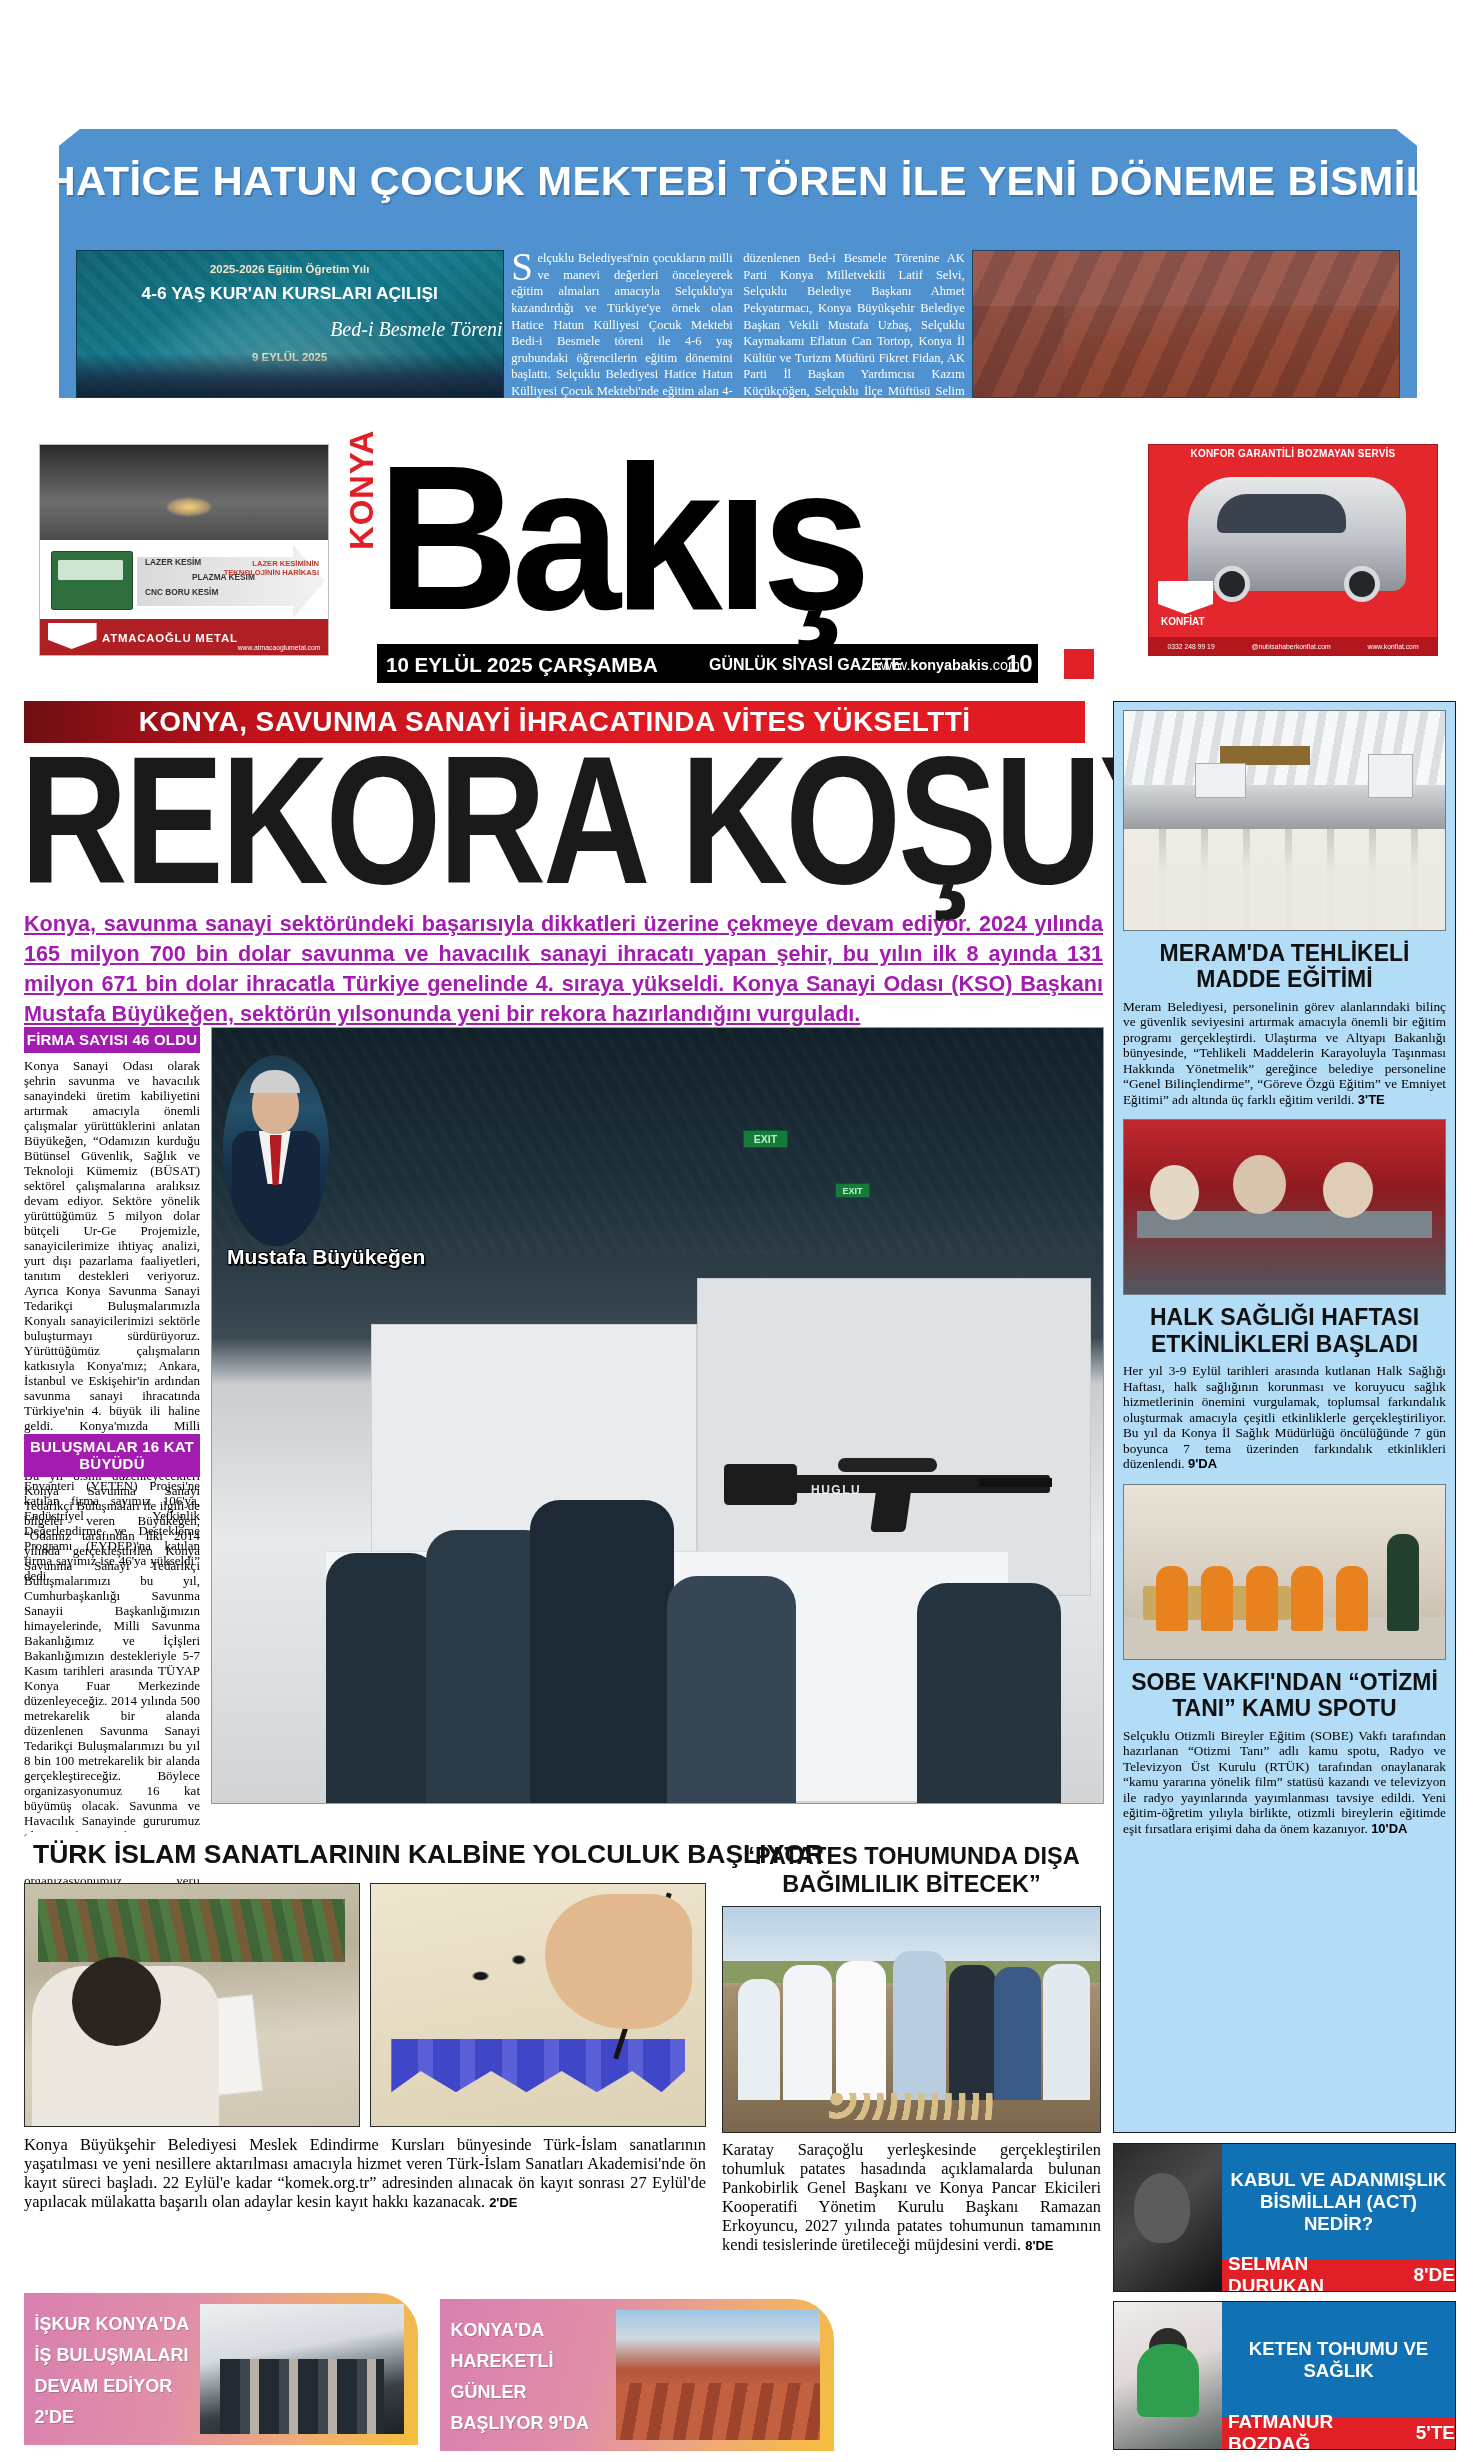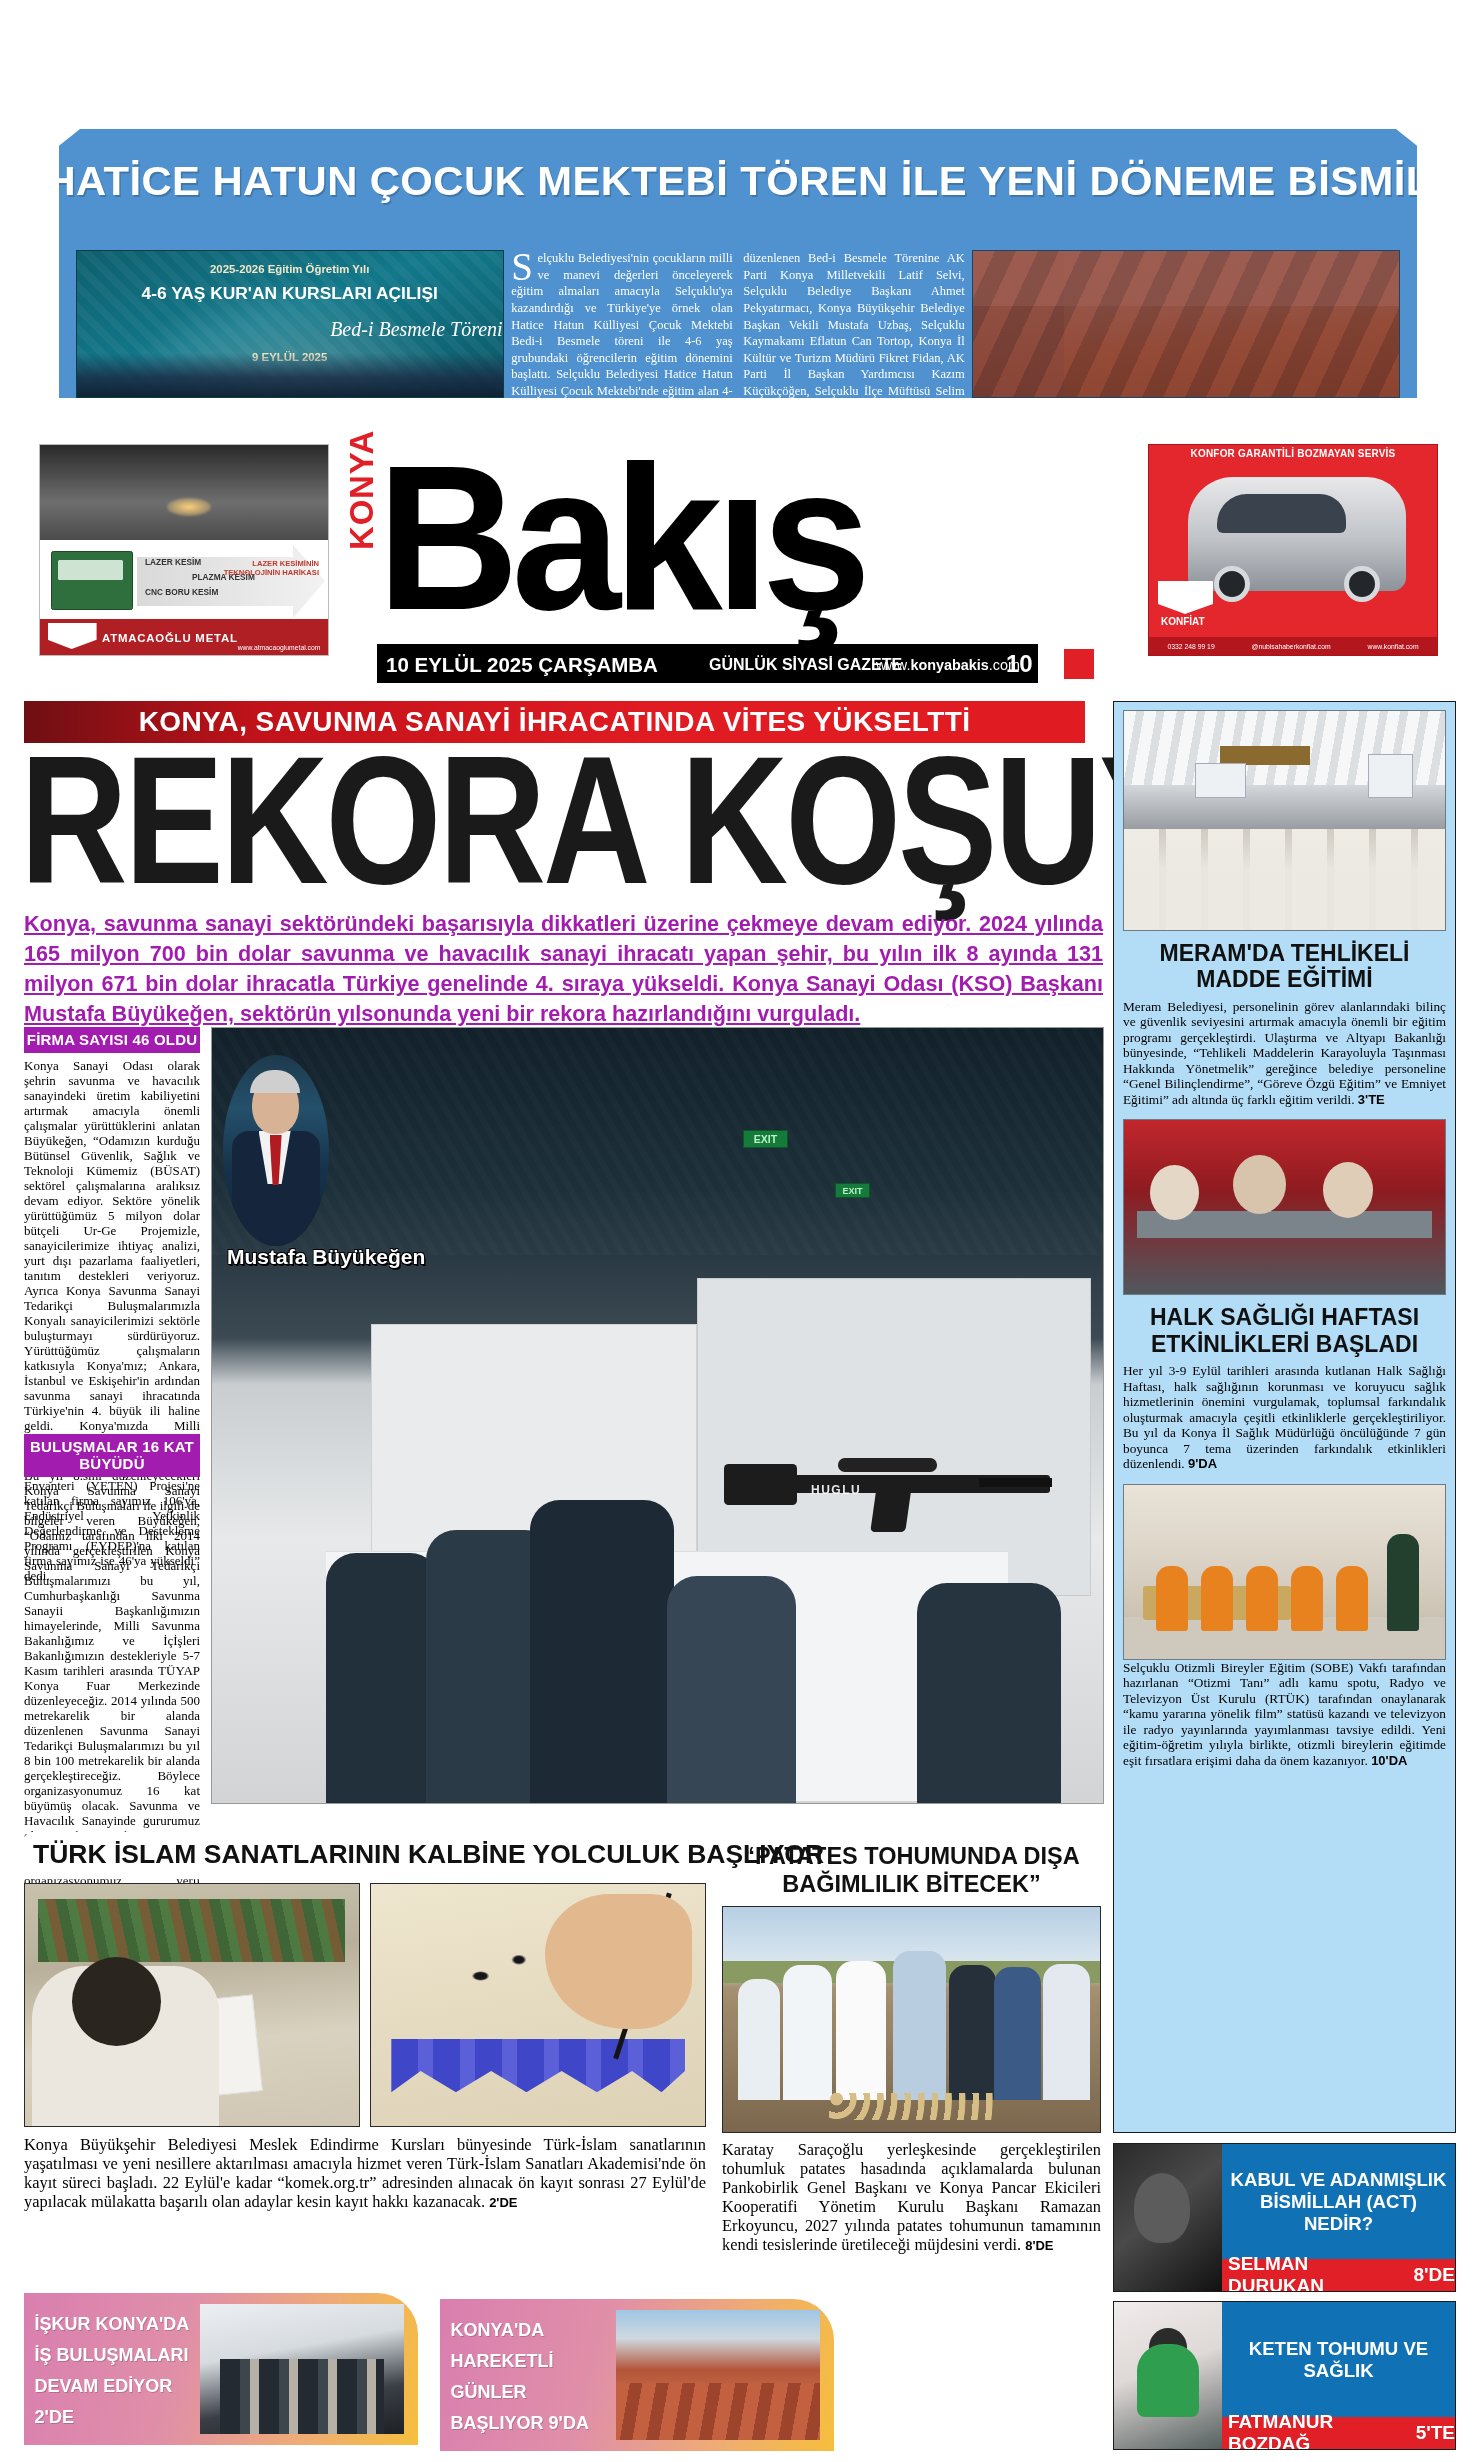--- a/index.html
+++ b/index.html
@@ -441,20 +441,21 @@
     <div class="sb-img2 img-class">
       <div class="floor"></div>
       <div class="desk"></div>
       <div class="kid" style="left:10%;"></div>
       <div class="kid" style="left:24%;"></div>
       <div class="kid" style="left:38%;"></div>
       <div class="kid" style="left:52%;"></div>
       <div class="kid" style="left:66%;"></div>
       <div class="kid" style="left:82%;height:97px;background:#23402e;"></div>
     </div>
+    <div class="sb-h">SOBE VAKFI'NDAN “OTİZMİ TANI” KAMU SPOTU</div>
     <div class="sb-p">
       <span>Selçuklu Otizmli Bireyler Eğitim (SOBE) Vakfı tarafından hazırlanan “Otizmi Tanı” adlı kamu spotu, Radyo ve Televizyon Üst Kurulu (RTÜK) tarafından onaylanarak “kamu yararına yönelik film” statüsü kazandı ve televizyon ile radyo yayınlarında yayımlanması tavsiye edildi. Yeni eğitim-öğretim yılıyla birlikte, otizmli bireylerin eğitimde eşit fırsatlara erişimi daha da önem kazanıyor.</span>
       <b class="pg">10'DA</b>
     </div>
   </div>
 </div>
 
 <div class="colm colm1">
   <div class="ph ph-man"></div>
   <div class="rt">

